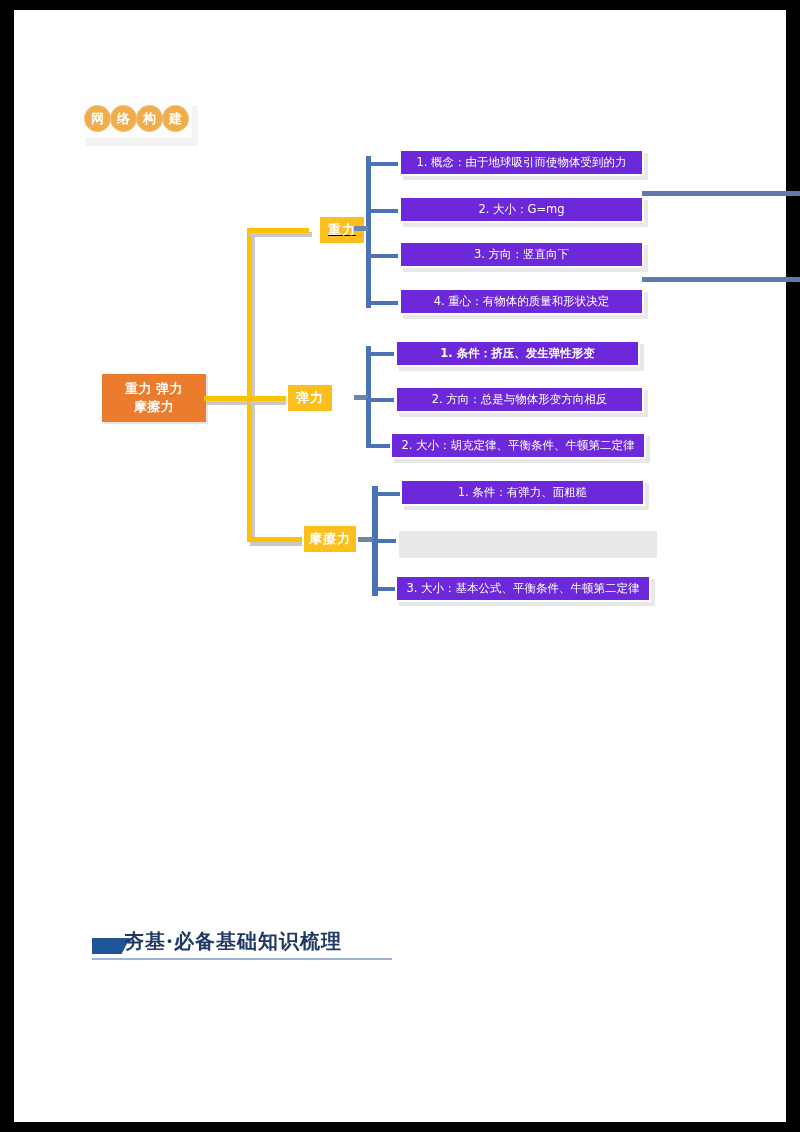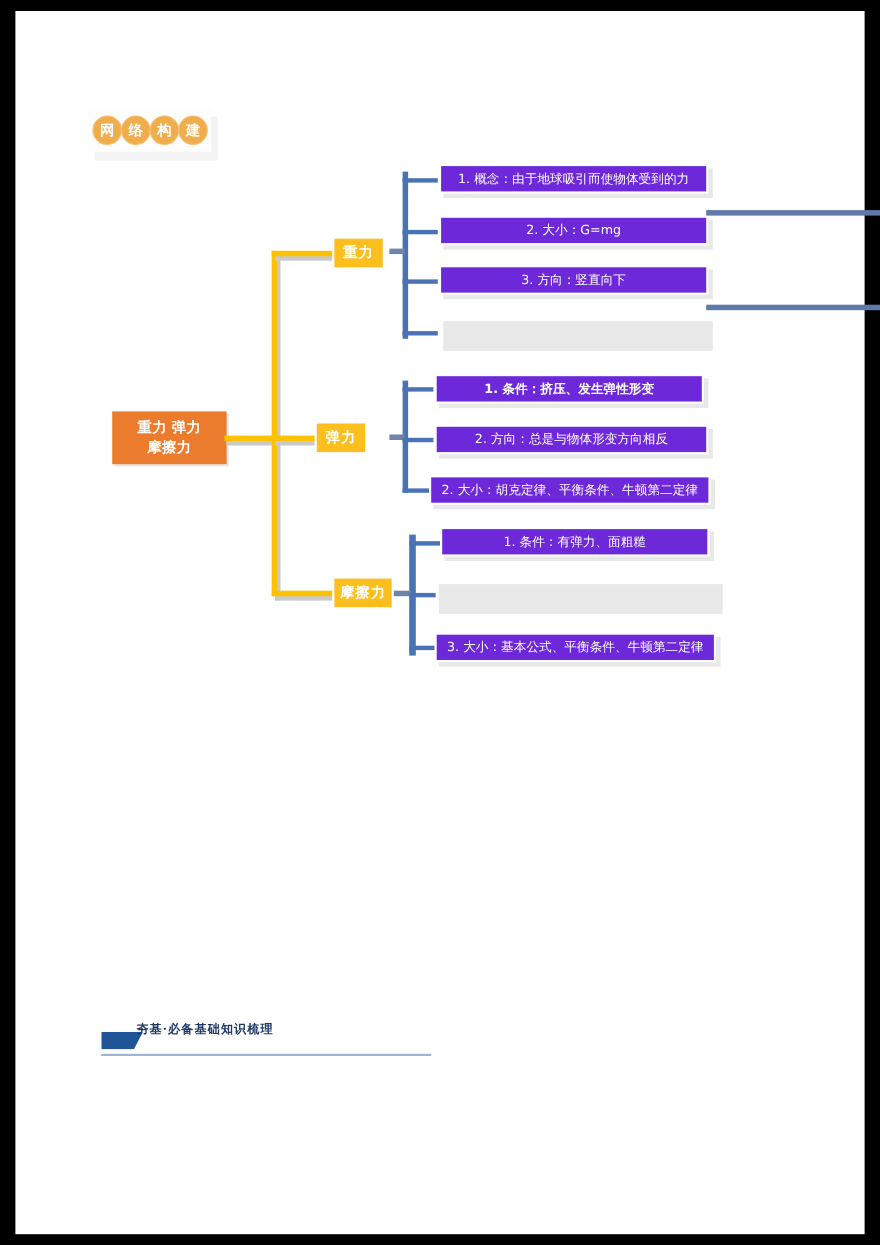--- a/index.html
+++ b/index.html
@@ -57,21 +57,21 @@
   .ishadow{position:absolute;background:#e8e8e8;}
 
   
   .rrule{position:absolute;height:5px;background:#5f79a8;}
 
   
   .sect{position:absolute;left:78px;top:916px;width:300px;height:34px;}
   .sect .mark{position:absolute;left:0;top:12px;width:38px;height:16px;
         background:#1f5597;
         clip-path:polygon(0 0,100% 0,78% 100%,0 100%);}
-  .sect .txt{position:absolute;left:32px;top:2px;font-size:11px;
+  .sect .txt{position:absolute;left:32px;top:2px;font-size:20px;
         font-weight:bold;color:#1f3864;white-space:nowrap;
         font-family:"DejaVu Serif",serif;letter-spacing:1px;}
   .sect .ul{position:absolute;left:0;top:32px;width:300px;height:2px;
         background:#9fb4d4;}
 </style>
 </head>
 <body>
 
 <div id="page">
   <div class="sheet">
@@ -95,21 +95,21 @@
     <div class="trunkshadow" style="left:236px;top:222px;width:5px;height:314px;"></div>
     <div class="trunk" style="left:233px;top:218px;width:5px;height:314px;"></div>
 
     <div class="trunkshadow" style="left:236px;top:222px;width:62px;height:5px;"></div>
     <div class="trunk" style="left:233px;top:218px;width:62px;height:5px;"></div>
     <div class="trunkshadow" style="left:236px;top:390px;width:62px;height:5px;"></div>
     <div class="trunk" style="left:233px;top:386px;width:62px;height:5px;"></div>
     <div class="trunkshadow" style="left:236px;top:531px;width:62px;height:5px;"></div>
     <div class="trunk" style="left:233px;top:527px;width:62px;height:5px;"></div>
 
-    <div class="chip" style="left:288px;top:205px;width:48px;">
+    <div class="chip" style="left:304px;top:205px;width:48px;text-decoration:underline;">
       <b>重力</b>
     </div>
     <div class="chip" style="left:272px;top:373px;width:48px;">
       <b>弹力</b>
     </div>
     <div class="chip" style="left:288px;top:514px;width:56px;">
       <b>摩擦力</b>
     </div>
 
     <div class="brk" style="left:352px;top:146px;width:5px;height:152px;"></div>
@@ -125,20 +125,23 @@
     </div>
     <div class="ishadow" style="left:389px;top:190px;width:245px;height:27px;"></div>
     <div class="item" style="left:385px;top:186px;width:245px;">
       <i>2. 大小：G=mg</i>
     </div>
     <div class="ishadow" style="left:389px;top:235px;width:245px;height:27px;"></div>
     <div class="item" style="left:385px;top:231px;width:245px;">
       <i>3. 方向：竖直向下</i>
     </div>
     <div class="ishadow" style="left:389px;top:282px;width:245px;height:27px;"></div>
+    <div class="item" style="left:385px;top:278px;width:245px;">
+      <i>4. 重心：有物体的质量和形状决定</i>
+    </div>
 
     <div class="brk" style="left:352px;top:336px;width:5px;height:102px;"></div>
     <div class="brkstub" style="left:340px;top:385px;width:14px;height:5px;"></div>
     <div class="brk" style="left:352px;top:342px;width:28px;height:4px;"></div>
     <div class="brk" style="left:352px;top:388px;width:28px;height:4px;"></div>
     <div class="brk" style="left:352px;top:434px;width:28px;height:4px;"></div>
 
     <div class="ishadow" style="left:385px;top:334px;width:245px;height:27px;"></div>
     <div class="item" style="left:381px;top:330px;width:245px;font-weight:bold;">
       <i>1. 条件：挤压、发生弹性形变</i>

